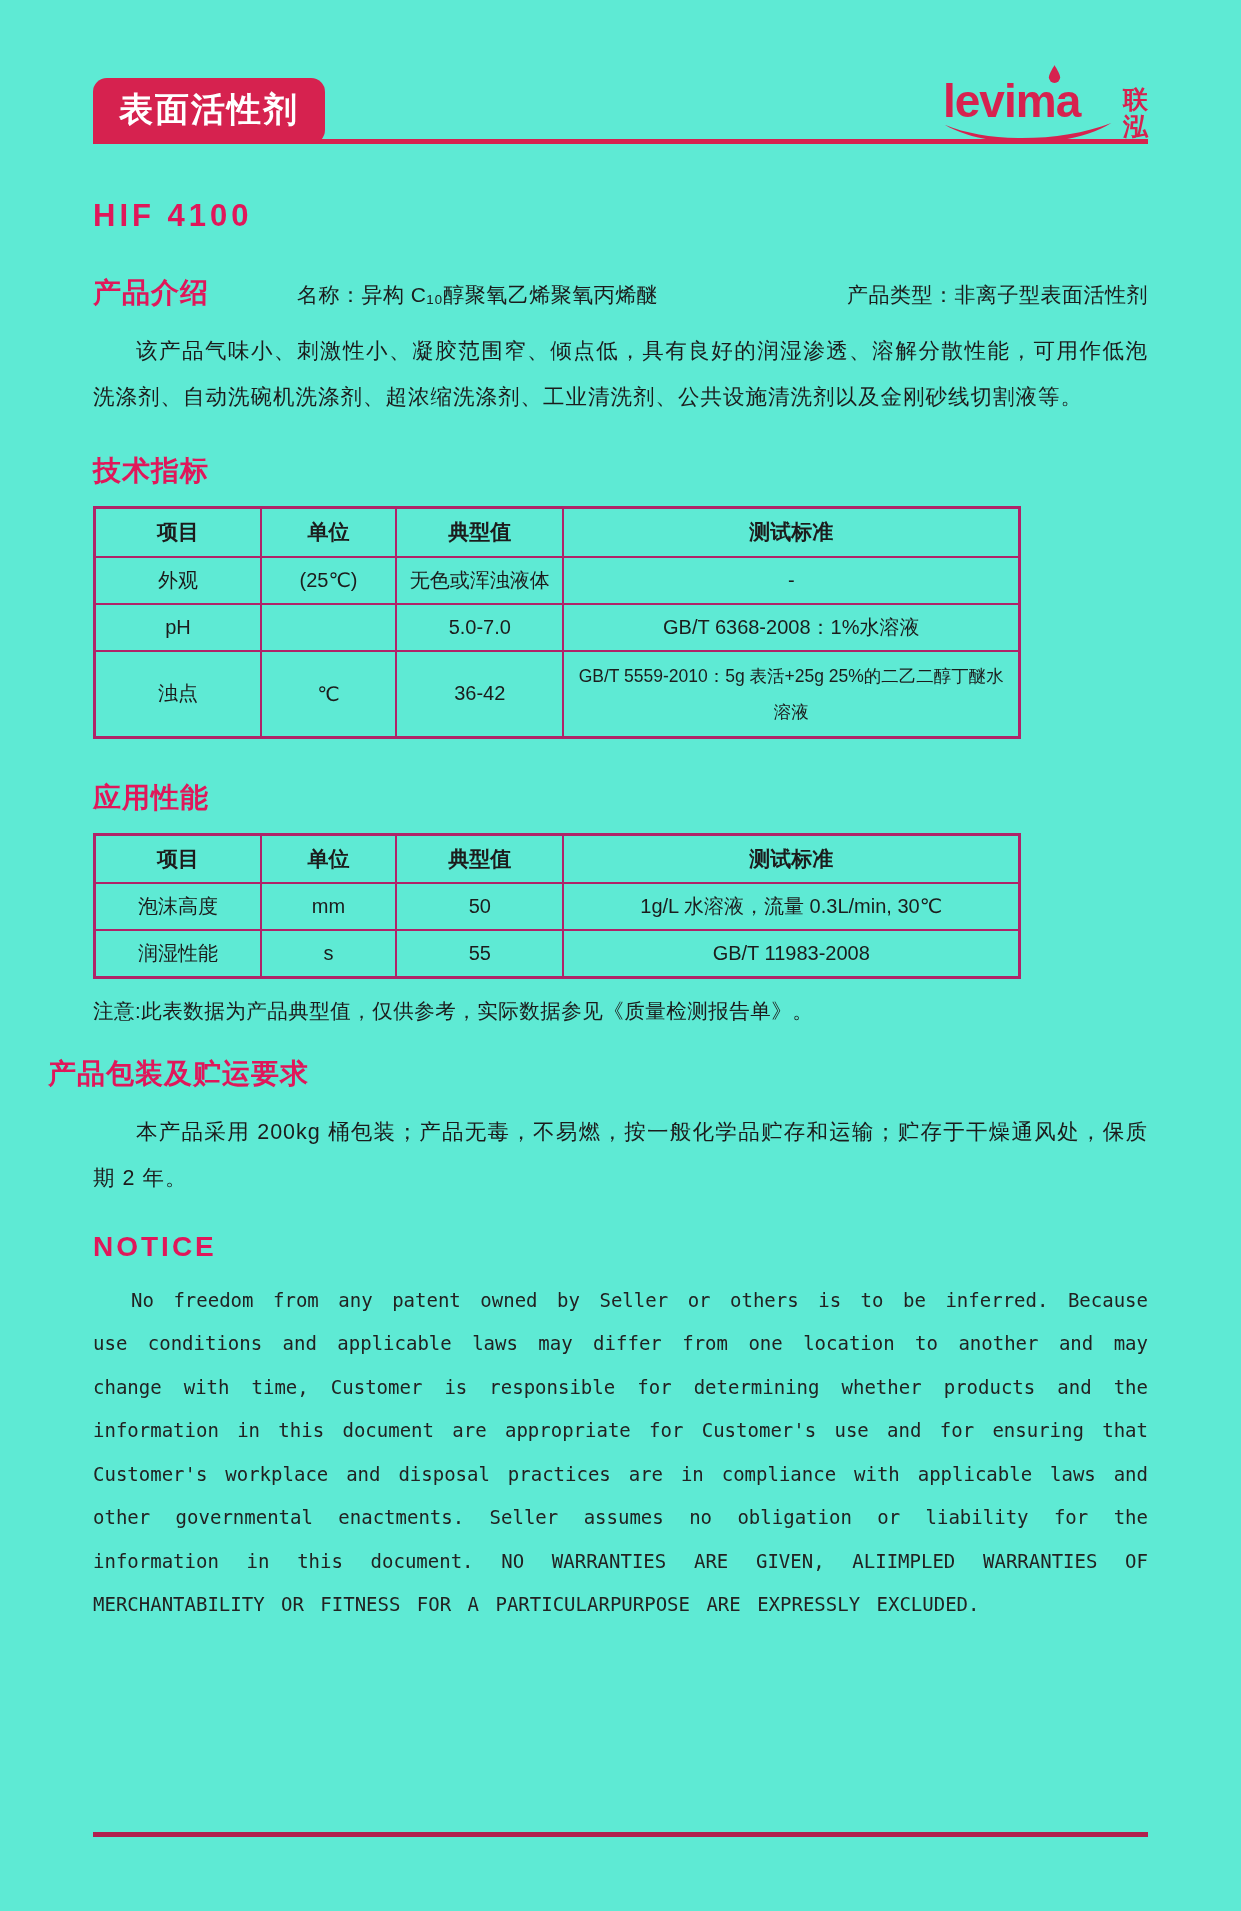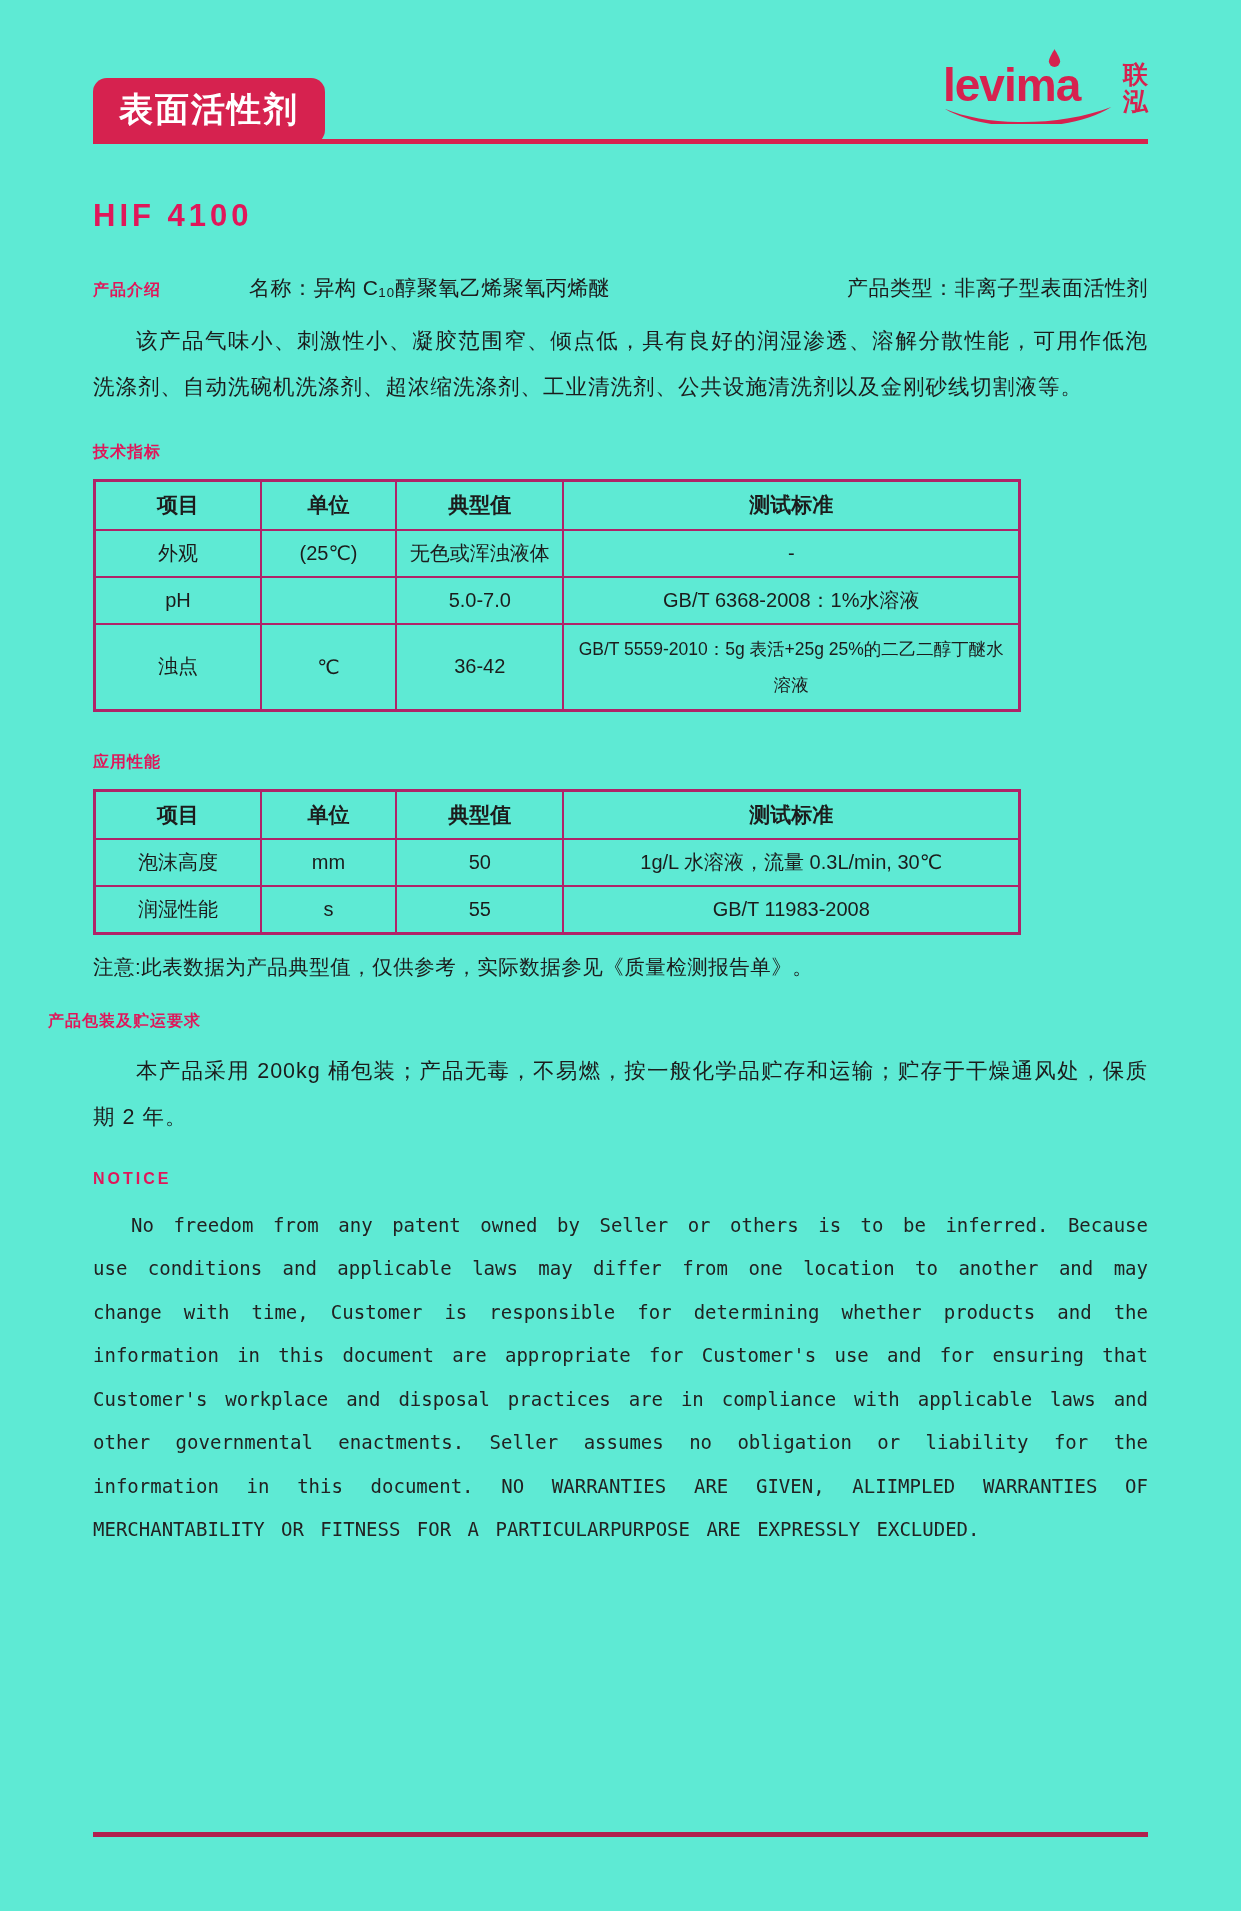--- a/index.html
+++ b/index.html
@@ -20,40 +20,40 @@
   .brand-line {
     position: absolute; left: 0; right: 0; bottom: 0;
     height: 5px; background: #d6224f;
   }
   .badge {
     position: absolute; left: 0; bottom: 0;
     background: #d6224f; color: #ffffff;
     font-size: 34px; font-weight: bold; letter-spacing: 2px;
     padding: 9px 26px 11px; border-radius: 14px 14px 14px 2px;
   }
-  .logo { position: absolute; right: 0; bottom: 20px; display: flex; align-items: flex-start; }
+  .logo { position: absolute; right: 0; bottom: 4px; display: flex; align-items: flex-end; }
   .logo-word-wrap { position: relative; padding-top: 14px; }
   .logo-word {
     font-size: 46px; font-weight: 800; color: #d6224f;
     letter-spacing: -1px; line-height: 40px; display: block;
   }
   .logo-droplet { position: absolute; top: -2px; left: 61%; width: 15px; height: 19px; }
   .logo-swoosh { display: block; width: 170px; height: 18px; margin-top: 1px; }
   .logo-cjk {
     display: flex; flex-direction: column; margin-left: 10px; margin-top: 10px;
     font-size: 25px; font-weight: bold; color: #d6224f; line-height: 27px;
   }
 
   
   .page-title {
     margin: 54px 93px 0; color: #e0175a;
     font-size: 31px; font-weight: bold; letter-spacing: 4px;
   }
   .section-heading {
-    color: #e0175a; font-size: 16px; font-weight: bold; letter-spacing: 1px;
+    color: #e0175a; font-size: 28px; font-weight: bold; letter-spacing: 1px;
   }
   .intro-row {
     display: flex; align-items: baseline;
     margin: 40px 93px 0;
   }
   .intro-name { margin-left 88px; margin-left: 88px; font-size: 21px; letter-spacing: 0.5px; }
   .intro-type { margin-left: auto; font-size: 21px; letter-spacing: 0.5px; }
   .para {
     margin: 16px 93px 0; font-size: 21.5px; line-height: 46px;
     text-indent: 2em; text-align: justify; letter-spacing: 1px;

